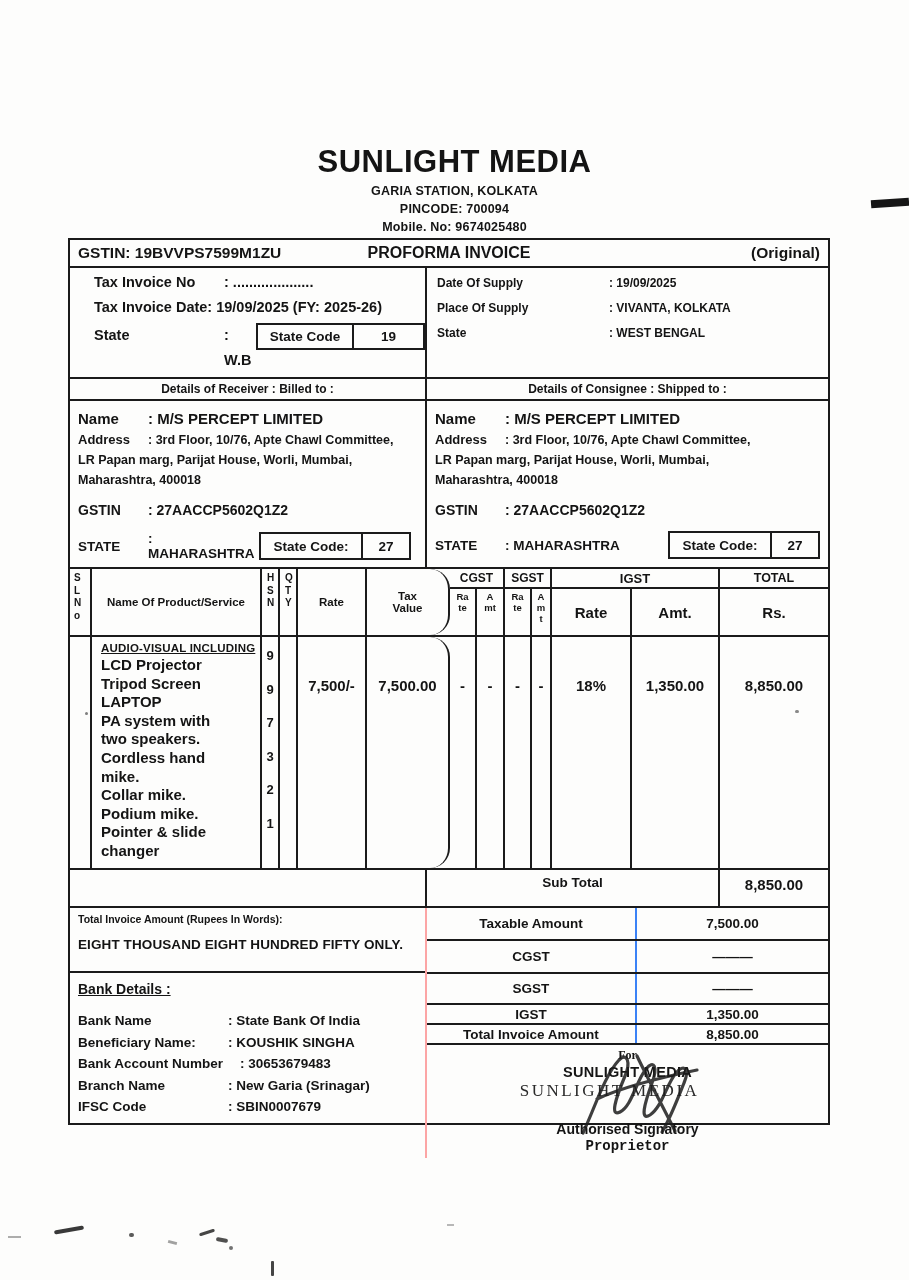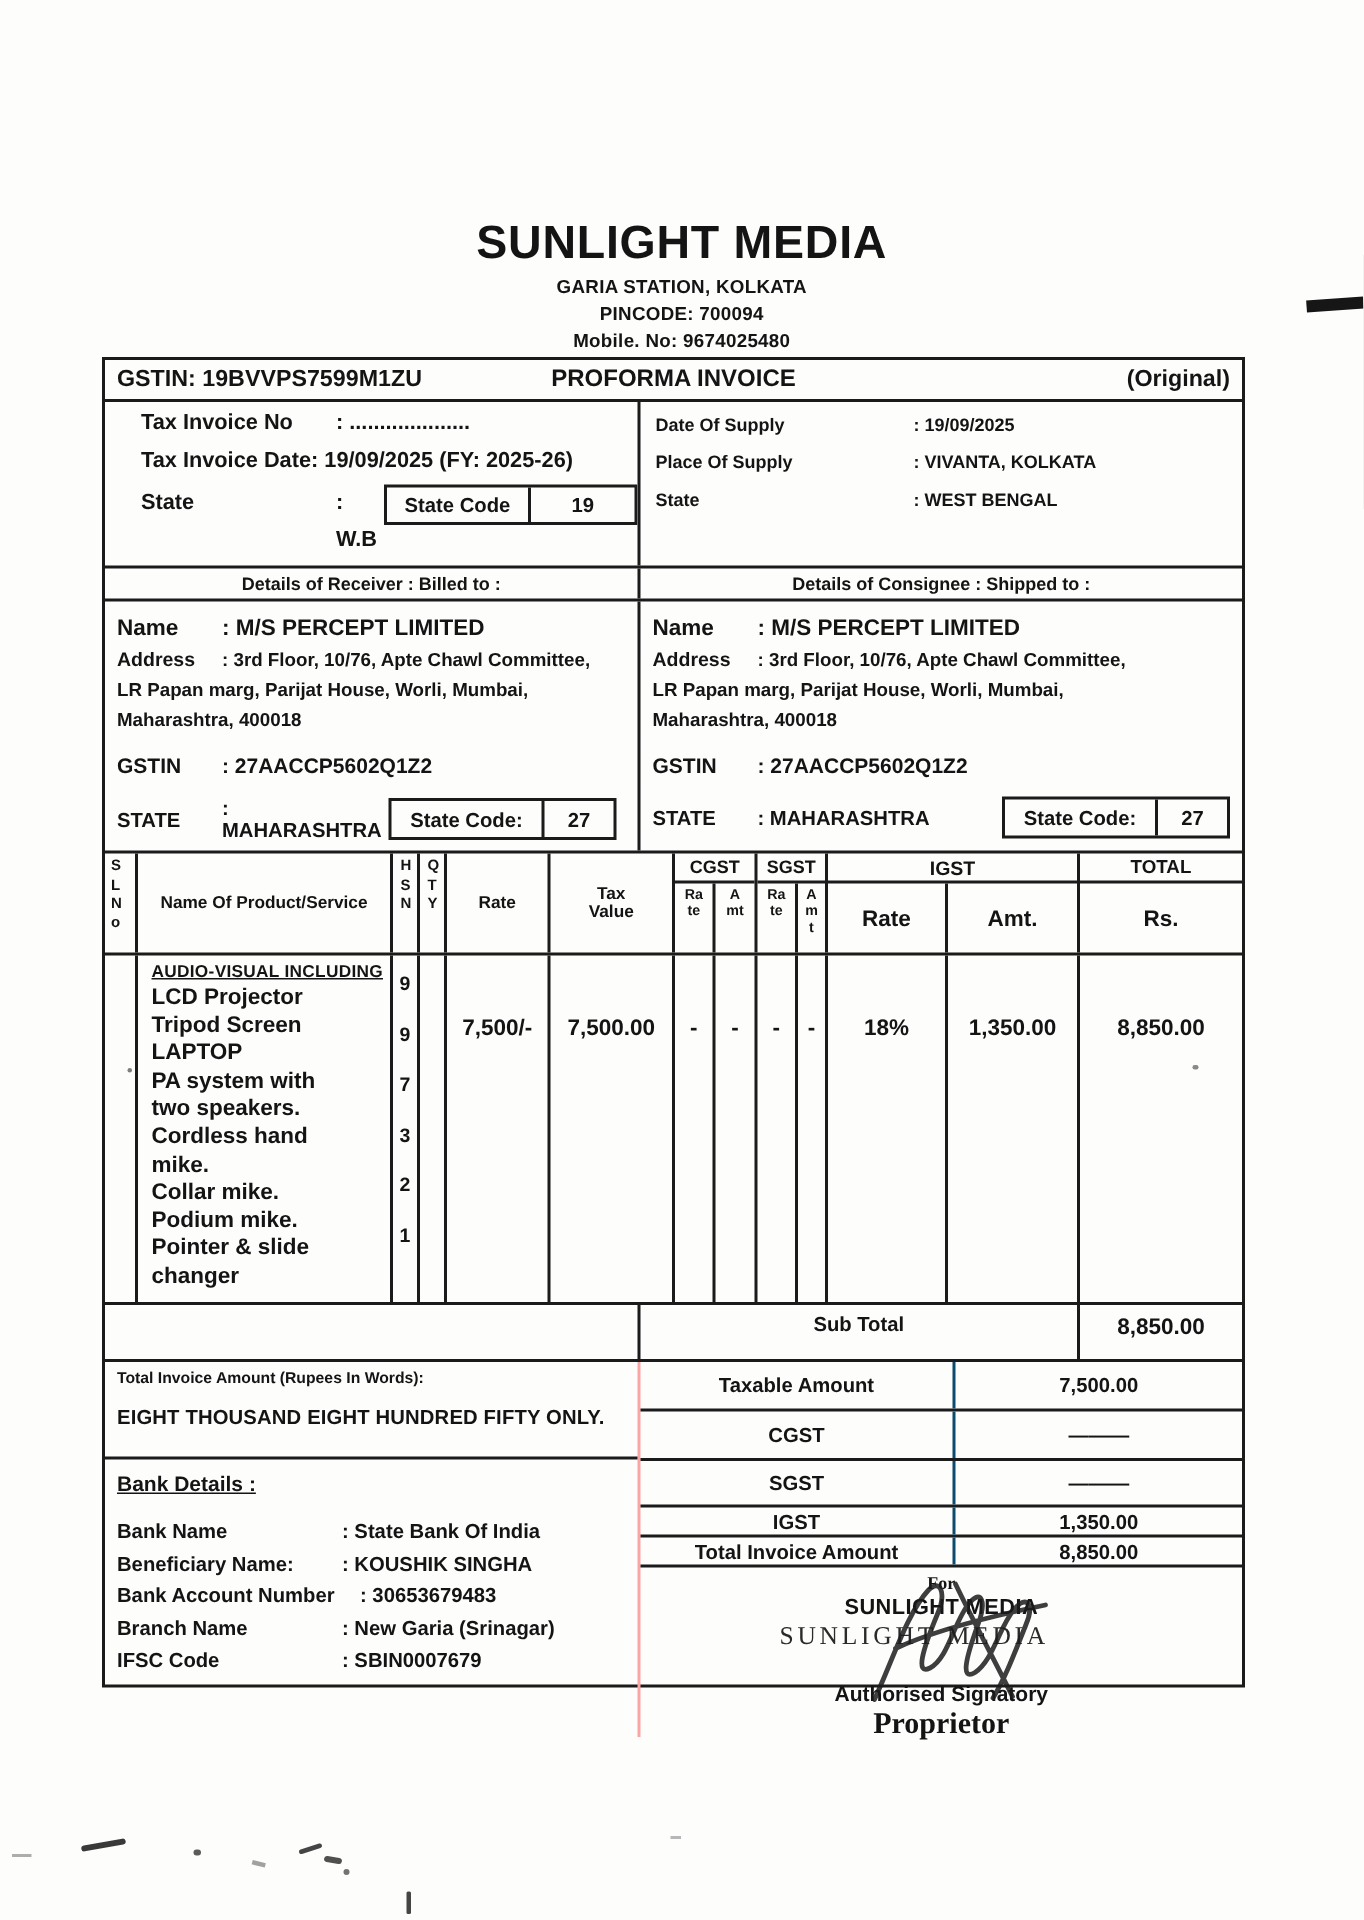--- a/index.html
+++ b/index.html
@@ -58,21 +58,21 @@
   .p-state .lbl { width:70px; flex:none; }
   .p-scbox { margin-left:auto; display:flex; border:2px solid #1b1b1b; height:28px; background:#fdfdfc; }
   .p-scbox .sc-label { width:102px; border-right:2px solid #1b1b1b; display:flex; align-items:center; justify-content:center; }
   .p-scbox .sc-val { width:46px; display:flex; align-items:center; justify-content:center; }
   .party-left .p-scbox { margin-right:6px; }
 
   
   .items-header { height:68px; border-bottom:2px solid #1b1b1b; font-weight:bold; }
   .c { flex:none; display:flex; align-items:center; justify-content:center; text-align:center; }
   .col-sl{width:22px;} .col-prod{width:170px;} .col-hsn{width:18px;} .col-qty{width:18px;}
-  .col-rate{width:69px;} .col-taxv{width:83px;}
+  .col-rate{width:69px;} .col-taxv{width:83px;border-radius:20px;}
   .col-cgst{width:55px;} .col-sgst{width:47px;} .col-igst{width:168px;} .col-total{flex:1;}
   .vtxt { font-size:10px; line-height:12.5px; align-items:flex-start; justify-content:flex-start;
     padding:3px 0 0 4px; text-align:left; }
   .hdr-small { font-size:11.5px; }
   .grp { display:flex; flex-direction:column; }
   .grp-top { height:20px; border-bottom:2px solid #1b1b1b; display:flex; align-items:center;
     justify-content:center; font-size:12px; }
   .grp-sub { flex:1; display:flex; }
   .sub-c { display:flex; align-items:flex-start; justify-content:center; padding-top:2px;
     font-size:9.5px; line-height:11px; text-align:center; }
@@ -99,31 +99,31 @@
   .words-value { font-size:13.5px; font-weight:bold; margin-top:12px; letter-spacing:.1px; }
   .bank-box { padding:8px 8px 0 8px; flex:1; }
   .bank-title { font-size:14px; font-weight:bold; text-decoration:underline; }
   .bank-rows { margin-top:13px; }
   .bank-row { display:flex; font-size:13.5px; font-weight:bold; line-height:21.5px; }
   .bank-row .lbl { width:150px; flex:none; }
 
   .bottom-right { flex:1; display:flex; flex-direction:column; }
   .totals-table { }
   .t-row { display:flex; border-bottom:2px solid #1b1b1b; font-size:13.5px; font-weight:bold; }
-  .t-label { width:210px; border-right:2px solid #0c4a6e; display:flex; align-items:center; justify-content:center; }
+  .t-label { width:210px; border-right:2px solid #3b82f6; display:flex; align-items:center; justify-content:center; }
   .t-value { flex:1; display:flex; align-items:center; justify-content:center; }
   .t-h33 { height:33px; } .t-h31 { height:31px; } .t-h20 { height:20px; }
 
   .sign-box { flex:1; position:relative; text-align:center; padding-top:3px; }
   .sign-for { font-size:12px; font-weight:bold;font-family:Liberation Serif, serif; }
   .sign-company { font-size:14.5px; font-weight:bold; letter-spacing:.3px; margin-top:1px; }
   .sign-stamp { font-family:"Liberation Serif", serif; font-size:17px; letter-spacing:2.5px;
     color:#2a2a2a; margin-top:1px; transform:translateX(-18px); }
   .sign-auth { font-size:14px; font-weight:bold; margin-top:20px; }
-  .sign-prop { font-family:Liberation Serif, serif; font-size:20px; font-weight:bold; margin-top:1px; }
+  .sign-prop { font-family:Liberation Mono, monospace; font-size:14px; font-weight:bold; margin-top:1px; }
   .scrawl { position:absolute; left:50%; top:2px; transform:translateX(-42%); }
 
   
   .artifact { position:absolute; background:#161616; }
   .edge-mark { left:871px; top:199px; width:38px; height:8px; transform:rotate(-4deg); }
   .sm1 { left:54px; top:1228px; width:30px; height:4px; border-radius:3px; transform:rotate(-10deg); opacity:.85; }
   .sm2 { left:8px; top:1236px; width:13px; height:2px; opacity:.35; }
   .sm3 { left:129px; top:1233px; width:5px; height:4px; border-radius:2px; opacity:.7; }
   .sm4 { left:168px; top:1241px; width:9px; height:3px; opacity:.4; transform:rotate(14deg); }
   .sm5 { left:199px; top:1231px; width:16px; height:3px; border-radius:2px; opacity:.8; transform:rotate(-18deg); }

